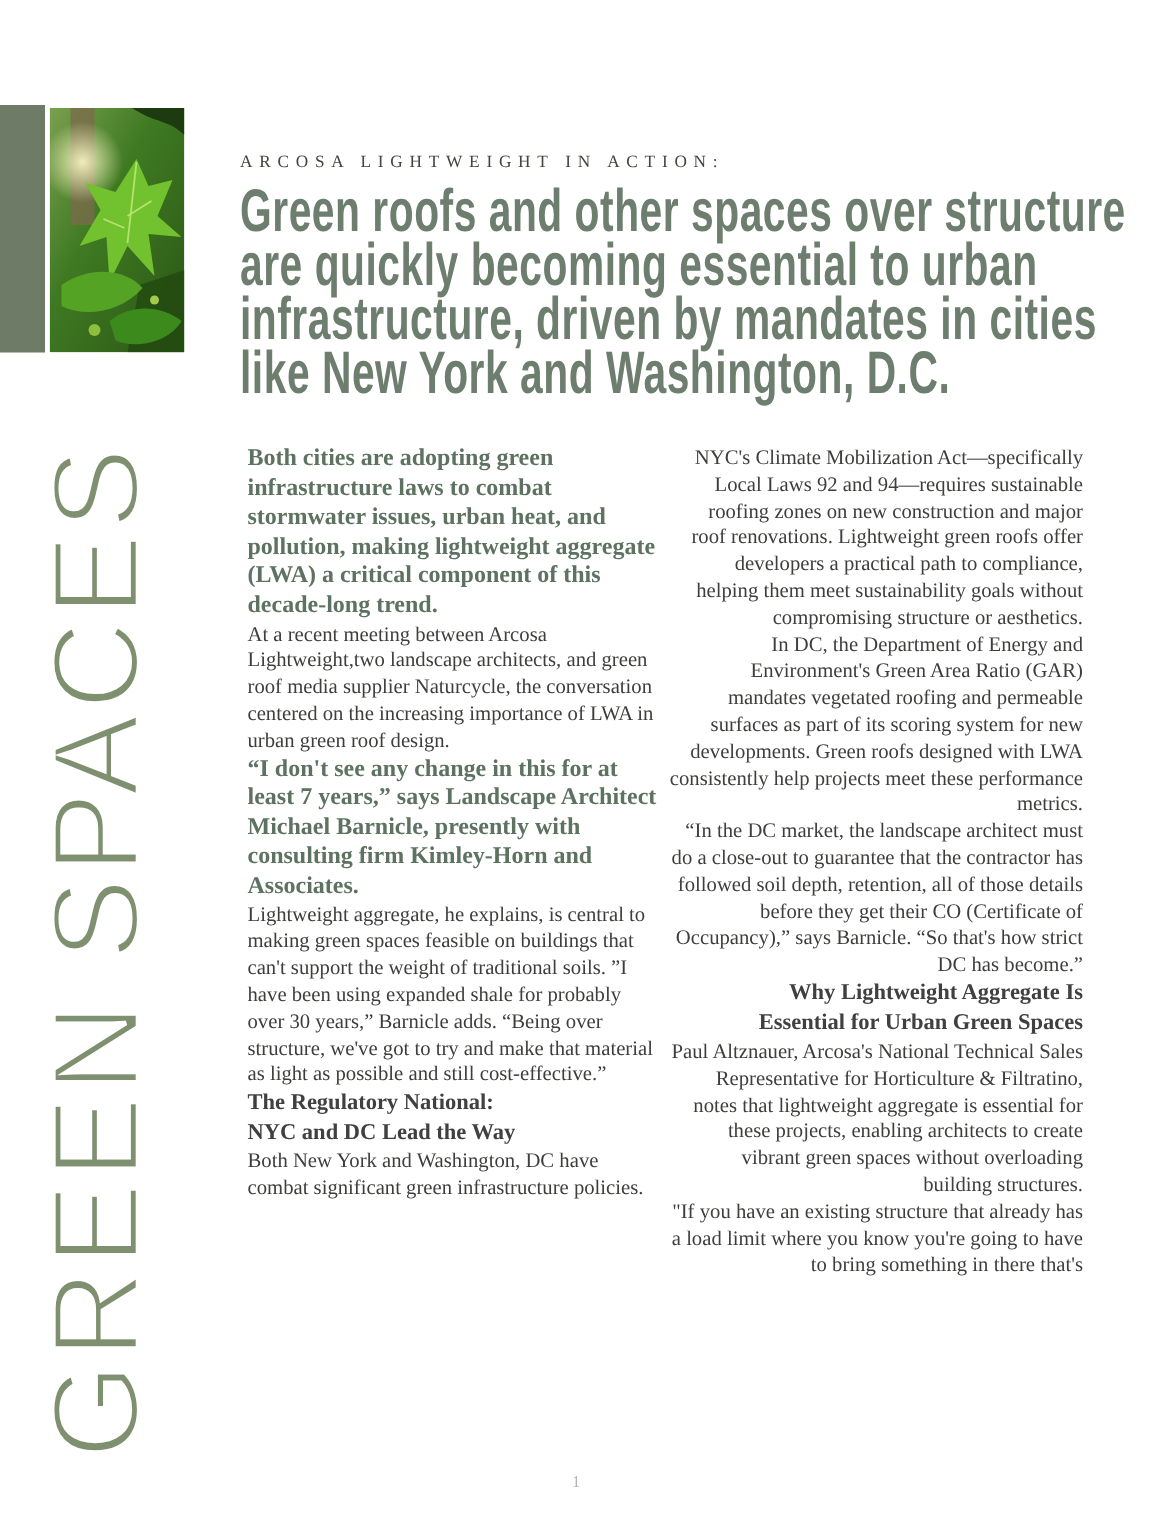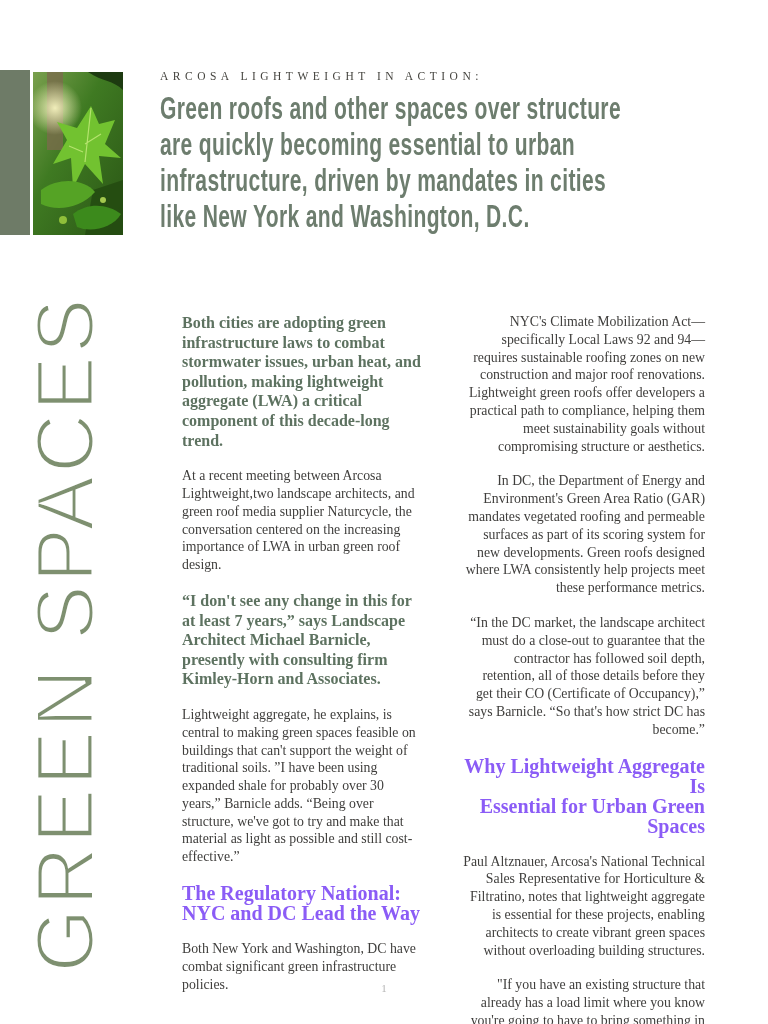--- a/index.html
+++ b/index.html
@@ -4,39 +4,39 @@
 <style>
   html,body{margin:0;padding:0;background:#ffffff;}
   .page{position:relative;width:768px;height:1024px;background:#ffffff;overflow:hidden;
         font-family:"Liberation Serif", serif;}
 
   
   .side-band{position:absolute;left:0;top:70px;width:30px;height:165px;background:#6e7b67;}
   .leaf-photo{position:absolute;left:33px;top:72px;width:90px;height:163px;overflow:hidden;}
   .header-text{position:absolute;left:160px;top:70px;width:560px;}
   .eyebrow{font-family:"Liberation Serif",serif;font-size:11.5px;letter-spacing:4.5px;
-           color:#45443f;font-weight:400;}
+           color:#45443f;font-weight:400;margin-top:32px;}
   .headline{margin-top:9px;color:#6d7d6e;font-family:"Liberation Sans",sans-serif;
-            font-weight:700;font-size:31px;line-height:36px;}
+            font-weight:700;font-size:40px;line-height:36px;}
   .hl{display:block;transform:scaleX(0.68);transform-origin:0 50%;white-space:nowrap;
       letter-spacing:0.5px;}
 
   
   .vertical-title{position:absolute;left:-280px;top:588px;width:690px;height:92px;
       transform:rotate(-90deg);text-align:center;line-height:92px;white-space:nowrap;
       font-family:"Liberation Sans",sans-serif;font-weight:200;font-size:82px;
       letter-spacing:3px;color:#7e9070;-webkit-text-stroke:3px #ffffff;}
 
   
   .col{position:absolute;top:296px;width:276px;color:#3f3e3c;font-size:13.8px;line-height:17.8px;}
   .col-left{left:165px;}
   .col-right{left:446px;text-align:right;}
-  .col p{margin:17px;}
+  .col p{margin:0;}
   .intro,.pull-quote{color:#5d7260;font-weight:700;font-size:16px;line-height:19.6px;}
-  .heading{color:#8b5cf6;font-weight:700;font-size:20px;line-height:20px;white-space:pre-line;}
+  .heading{color:#404040;font-weight:700;font-size:15px;line-height:20px;white-space:pre-line;}
   
   .mt-0{margin-top:0;} .mt-19{margin-top:19px;} .mt-26{margin-top:26px;}
   .mt-27{margin-top:27px;} .mt-14{margin-top:14px;} .mt-16{margin-top:16px;}
   .mt-40{margin-top:40px;} .mt-22{margin-top:22px;}
 
   
   .page-number{position:absolute;left:0;right:0;top:982px;text-align:center;
       font-family:"Liberation Serif",serif;font-size:11px;color:#b5b5b5;}
 </style>
 </head>
@@ -90,21 +90,21 @@
     <p class="mt-26">At a recent meeting between Arcosa Lightweight,two landscape architects, and green roof media supplier Naturcycle, the conversation centered on the increasing importance of LWA in urban green roof design.</p>
     <p class="pull-quote mt-19">“I don't see any change in this for at least 7 years,” says Landscape Architect Michael Barnicle, presently with consulting firm Kimley-Horn and Associates.</p>
     <p class="mt-27">Lightweight aggregate, he explains, is central to making green spaces feasible on buildings that can't support the weight of traditional soils. ”I have been using expanded shale for probably over 30 years,” Barnicle adds. “Being over structure, we've got to try and make that material as light as possible and still cost-effective.”</p>
     <p class="heading mt-14">The Regulatory National:
 NYC and DC Lead the Way</p>
     <p class="mt-16">Both New York and Washington, DC have combat significant green infrastructure policies.</p>
   </section>
 
   <section class="col col-right">
     <p class="mt-0">NYC's Climate Mobilization Act—specifically Local Laws 92 and 94—requires sustainable roofing zones on new construction and major roof renovations. Lightweight green roofs offer developers a practical path to compliance, helping them meet sustainability goals without compromising structure or aesthetics.</p>
-    <p class="mt-26">In DC, the Department of Energy and Environment's Green Area Ratio (GAR) mandates vegetated roofing and permeable surfaces as part of its scoring system for new developments. Green roofs designed where LWA consistently help projects meet these performance metrics.</p>
+    <p class="mt-26">In DC, the Department of Energy and Environment's Green Area Ratio (GAR) mandates vegetated roofing and permeable surfaces as part of its scoring system for new developments. Green roofs designed with LWA consistently help projects meet these performance metrics.</p>
     <p class="mt-27">“In the DC market, the landscape architect must do a close-out to guarantee that the contractor has followed soil depth, retention, all of those details before they get their CO (Certificate of Occupancy),” says Barnicle. “So that's how strict DC has become.”</p>
     <p class="heading mt-40">Why Lightweight Aggregate Is
 Essential for Urban Green Spaces</p>
     <p class="mt-22">Paul Altznauer, Arcosa's National Technical Sales Representative for Horticulture &amp; Filtratino, notes that lightweight aggregate is essential for these projects, enabling architects to create vibrant green spaces without overloading building structures.</p>
     <p class="mt-26">"If you have an existing structure that already has a load limit where you know you're going to have to bring something in there that's</p>
   </section>
 
   <div class="page-number">1</div>
 
 </div>

